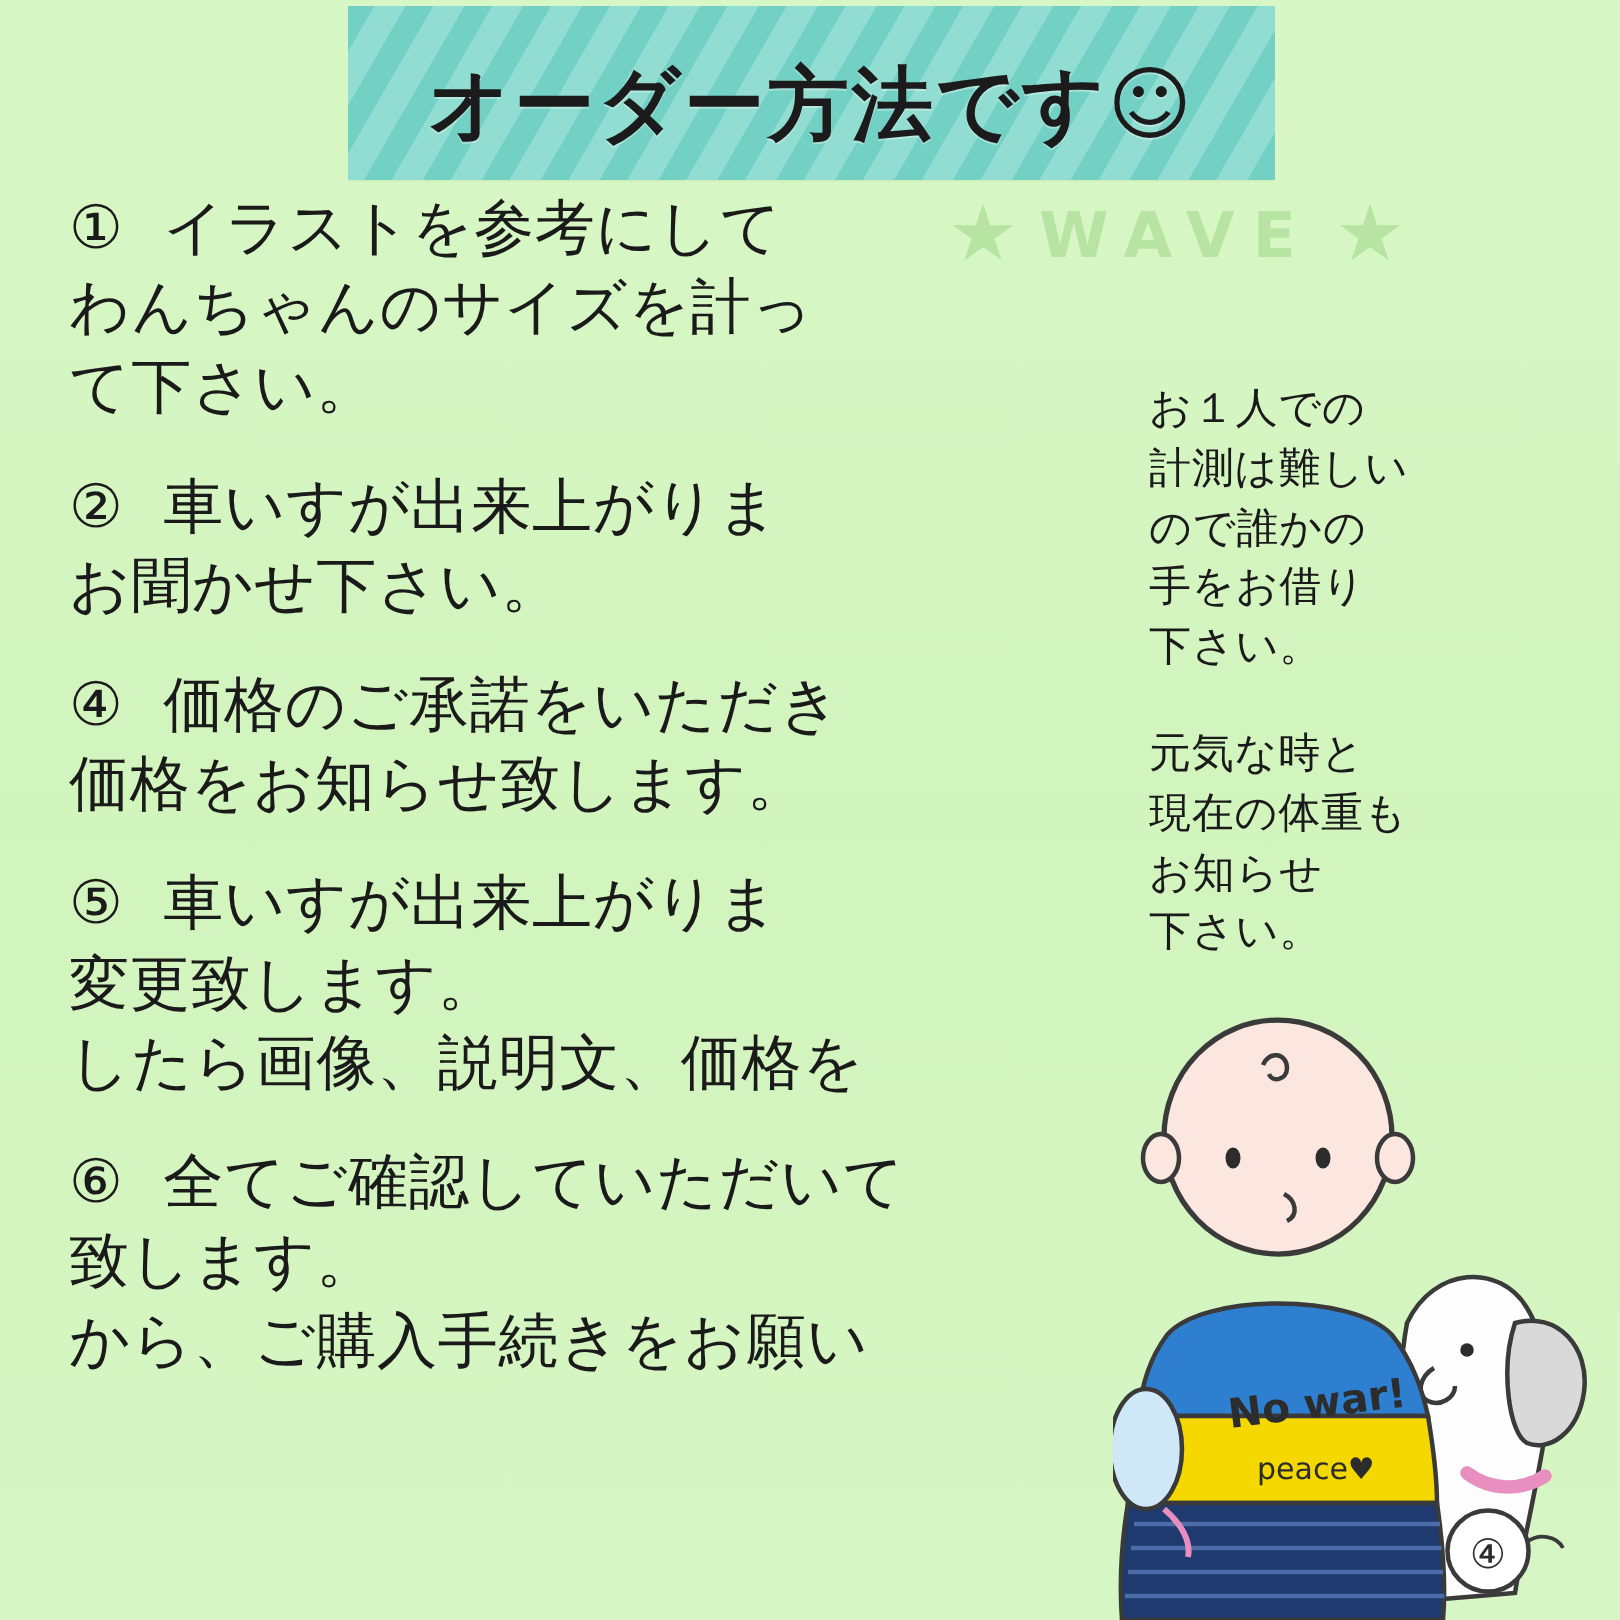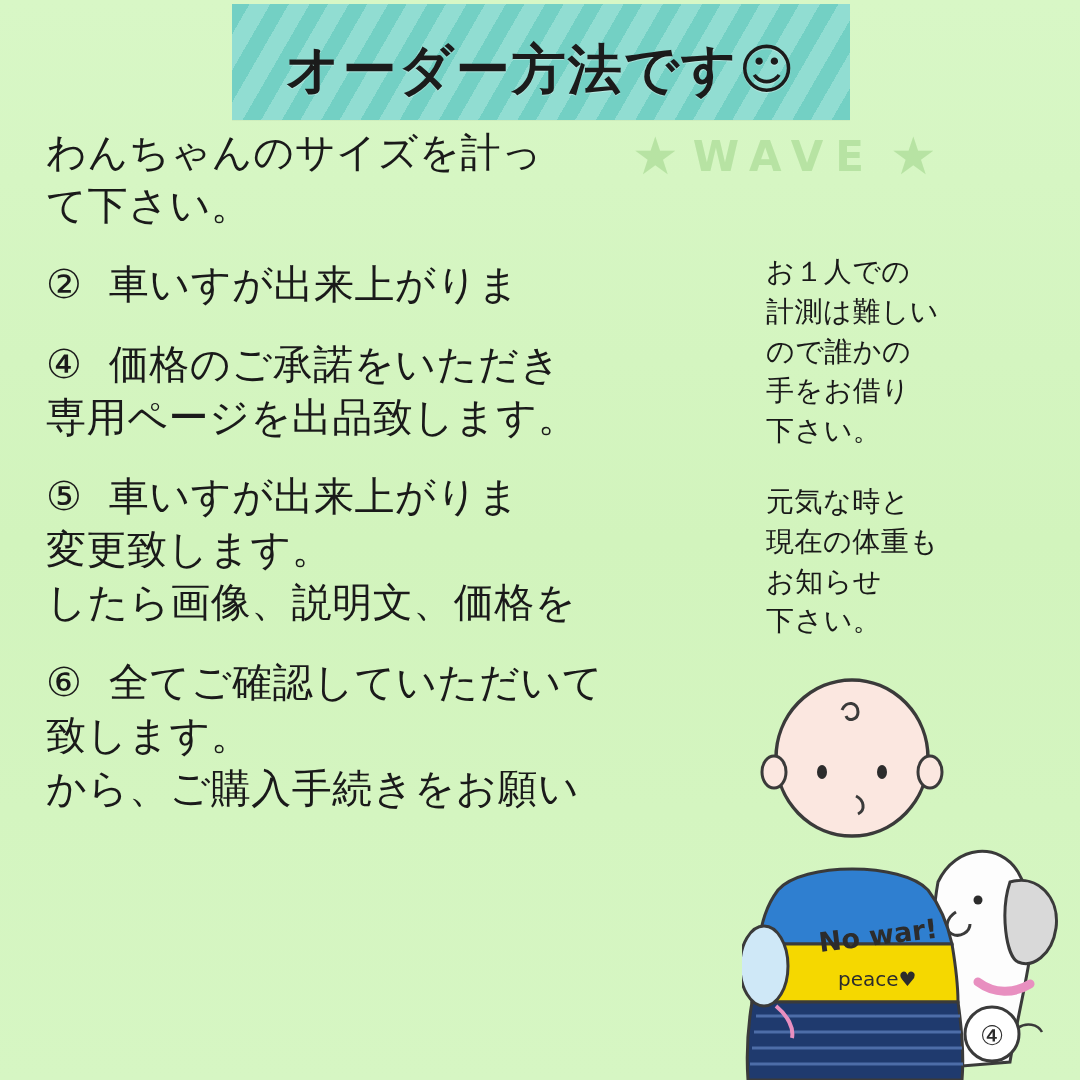--- a/index.html
+++ b/index.html
@@ -143,32 +143,34 @@
 
   <div class="wave-mark">
     <span class="star">★</span>
     <span class="word">WAVE</span>
     <span class="star">★</span>
   </div>
 
   <div class="steps">
 
     <div class="step">
+      <div class="step-line first">①  イラストを参考にして</div>
       <div class="step-line">わんちゃんのサイズを計っ</div>
       <div class="step-line">て下さい。</div>
     </div>
 
     <div class="step">
       <div class="step-line first">②  車いすが出来上がりま</div>
+      <div class="step-line">お聞かせ下さい。</div>
     </div>
 
 
     <div class="step">
       <div class="step-line first">④  価格のご承諾をいただき</div>
-      <div class="step-line">専用ページを出品致します。</div>
+      <div class="step-line">価格をお知らせ致します。</div>
     </div>
 
     <div class="step">
       <div class="step-line first">⑤  車いすが出来上がりま</div>
       <div class="step-line">変更致します。</div>
       <div class="step-line">したら画像、説明文、価格を</div>
     </div>
 
     <div class="step">
       <div class="step-line first">⑥  全てご確認していただいて</div>

